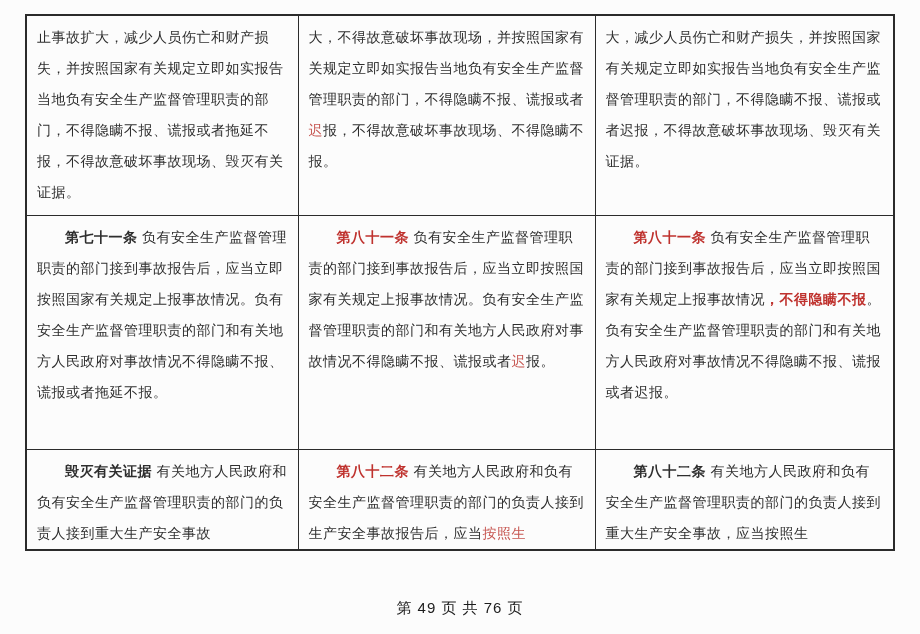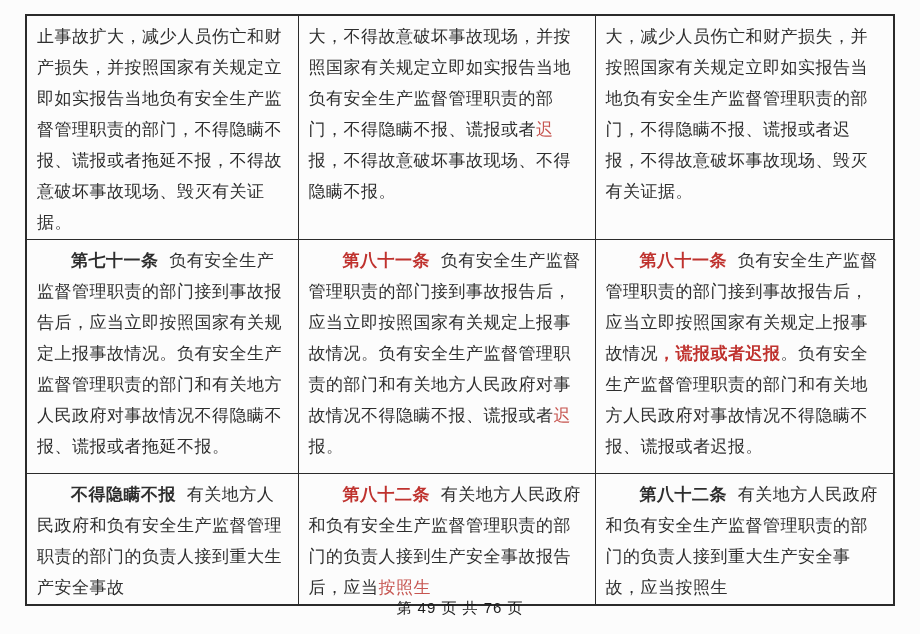--- a/index.html
+++ b/index.html
@@ -28,26 +28,25 @@
     border: 1px solid #2b2b2b;
     vertical-align: top;
     padding: 6px 9px 0 10px;
     overflow: hidden;
   }
   tr.r1 { height: 200px; }
   tr.r2 { height: 234px; }
   tr.r3 { height: 99px; }
   .cellp {
     margin: 0;
-    font-size: 17px;
+    font-size: 14px;
     line-height: 31px;
     letter-spacing: 0.5px;
     text-align: left;
     word-break: break-all;
-    font-family: Liberation Mono, monospace;
   }
   .cellp.indent { text-indent: 2em; }
   .seg-n { color: var(--text-color, #2e2e2e); }
   .seg-b { color: var(--text-color, #2e2e2e); font-weight: bold; margin-top: 13px; }
   .seg-r { color: var(--red-light, #c65550); }
   .seg-br { color: var(--red-bold, #bf322e); font-weight: bold; }
   .footer {
     position: absolute;
     left: 0;
     bottom: 16px;
@@ -82,26 +81,26 @@
         </td>
       </tr>
       <tr class="r2">
         <td>
           <p class="cellp indent"><span class="seg-b">第七十一条</span><span class="seg-n"> 负有安全生产监督管理职责的部门接到事故报告后，应当立即按照国家有关规定上报事故情况。负有安全生产监督管理职责的部门和有关地方人民政府对事故情况不得隐瞒不报、谎报或者拖延不报。</span></p>
         </td>
         <td>
           <p class="cellp indent"><span class="seg-br">第八十一条</span><span class="seg-n"> 负有安全生产监督管理职责的部门接到事故报告后，应当立即按照国家有关规定上报事故情况。负有安全生产监督管理职责的部门和有关地方人民政府对事故情况不得隐瞒不报、谎报或者</span><span class="seg-r">迟</span><span class="seg-n">报。</span></p>
         </td>
         <td>
-          <p class="cellp indent"><span class="seg-br">第八十一条</span><span class="seg-n"> 负有安全生产监督管理职责的部门接到事故报告后，应当立即按照国家有关规定上报事故情况</span><span class="seg-br">，谎报或者迟报</span><span class="seg-n">。负有安全生产监督管理职责的部门和有关地方人民政府对事故情况不得隐瞒不报、谎报或者迟报。</span></p>
+          <p class="cellp indent"><span class="seg-br">第八十一条</span><span class="seg-n"> 负有安全生产监督管理职责的部门接到事故报告后，应当立即按照国家有关规定上报事故情况</span><span class="seg-br">，不得隐瞒不报</span><span class="seg-n">。负有安全生产监督管理职责的部门和有关地方人民政府对事故情况不得隐瞒不报、谎报或者迟报。</span></p>
         </td>
       </tr>
       <tr class="r3">
         <td>
-          <p class="cellp indent"><span class="seg-b">不得隐瞒不报</span><span class="seg-n"> 有关地方人民政府和负有安全生产监督管理职责的部门的负责人接到重大生产安全事故</span></p>
+          <p class="cellp indent"><span class="seg-b">毁灭有关证据</span><span class="seg-n"> 有关地方人民政府和负有安全生产监督管理职责的部门的负责人接到重大生产安全事故</span></p>
         </td>
         <td>
           <p class="cellp indent"><span class="seg-br">第八十二条</span><span class="seg-n"> 有关地方人民政府和负有安全生产监督管理职责的部门的负责人接到生产安全事故报告后，应当</span><span class="seg-r">按照生</span></p>
         </td>
         <td>
           <p class="cellp indent"><span class="seg-b">第八十二条</span><span class="seg-n"> 有关地方人民政府和负有安全生产监督管理职责的部门的负责人接到重大生产安全事故，应当按照生</span></p>
         </td>
       </tr>
     </tbody>
   </table>

